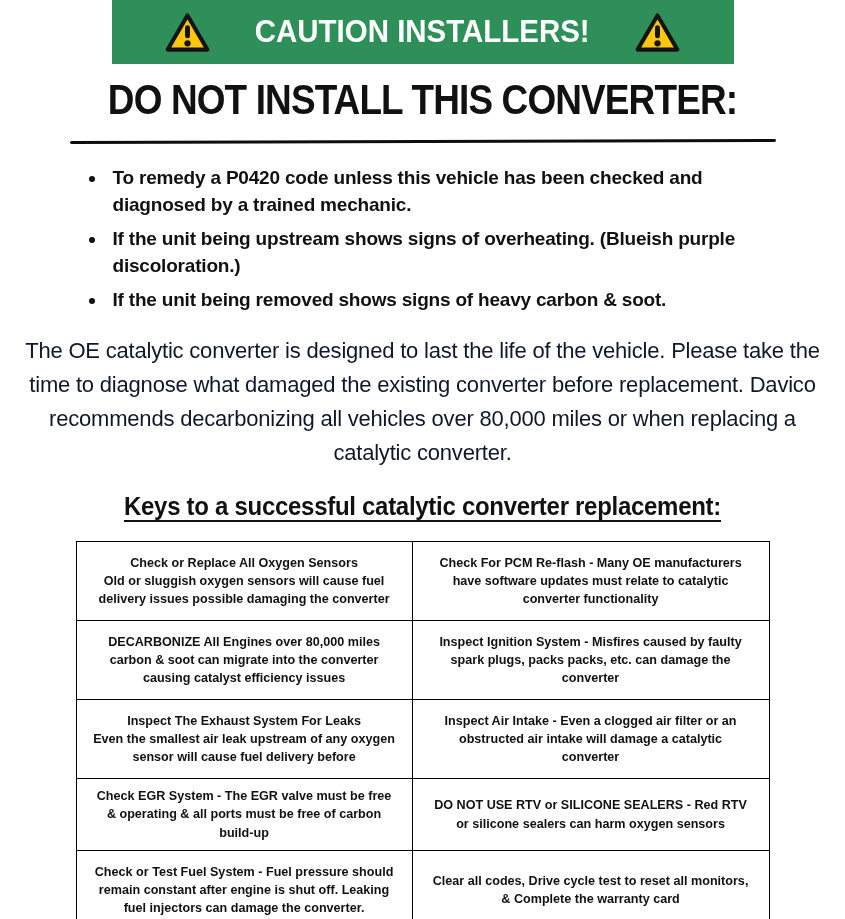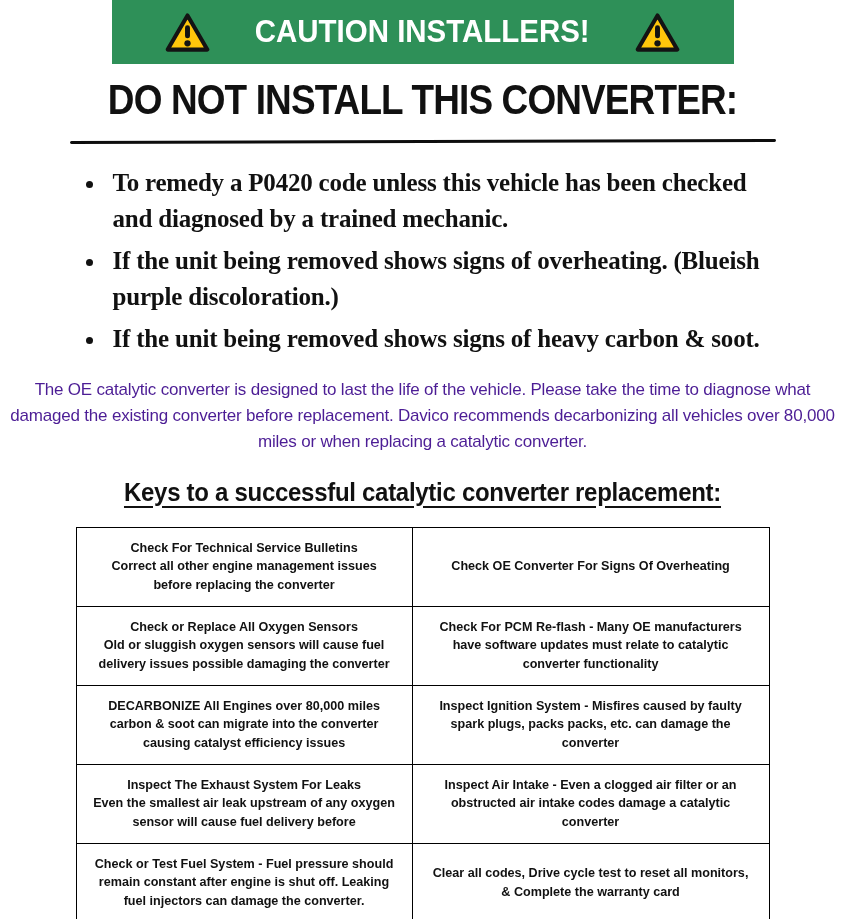--- a/index.html
+++ b/index.html
@@ -60,36 +60,35 @@
     margin: 16px auto 0 auto;
     transform: rotate(-0.18deg);
     border-radius: 2px;
   }
 
   
   .warning-list {
     width: 660px;
     margin: 22px auto 4px auto;
     padding: 0 0 0 28px;
-    font-size: 25px;
+    font-size: 19px;
     font-weight: bold;
     line-height: 1.42;
     letter-spacing: -0.2px;
-    font-family: Liberation Serif, serif;
   }
   .warning-list li { margin-bottom: 7px; padding-left: 6px; }
 
   
   .advisory {
     width: 830px;
     margin: 20px auto 0 auto;
     text-align: center;
-    font-size: 17px;
+    font-size: 22px;
     font-weight: normal;
-    color: #4c1d95;
+    color: #0f172a;
     line-height: 1.55;
     letter-spacing: -0.2px;
   }
 
   
   .keys-heading {
     margin: 22px 0 0 0;
     text-align: center;
     font-size: 25px;
     font-weight: bold;
@@ -144,52 +143,51 @@
       </svg>
     </span>
   </header>
 
   <h2 class="main-heading">DO NOT INSTALL THIS CONVERTER:</h2>
 
   <div class="divider"></div>
 
   <ul class="warning-list">
     <li>To remedy a P0420 code unless this vehicle has been checked and diagnosed by a trained mechanic.</li>
-    <li>If the unit being removed shows signs of overheating. (Blueish purple discoloration.)</li>
+    <li>If the unit being upstream shows signs of overheating. (Blueish purple discoloration.)</li>
     <li>If the unit being removed shows signs of heavy carbon &amp; soot.</li>
   </ul>
 
   <p class="advisory">The OE catalytic converter is designed to last the life of the vehicle. Please take the time to diagnose what damaged the existing converter before replacement. Davico recommends decarbonizing all vehicles over 80,000 miles or when replacing a catalytic converter.</p>
 
   <h3 class="keys-heading">Keys to a successful catalytic converter replacement:</h3>
 
   <table class="keys-table">
     <colgroup>
         <col class="left">
         <col class="right">
       </colgroup>
     <tbody>
       <tr class="row-tall">
-        <td>Check For Technical Service Bulletins
-Correct all other engine management issues before replacing the converter</td>
-        <td>Check OE Converter For Signs Of Overheating</td>
-      </tr>
-      <tr class="row-tall">
         <td>Check or Replace All Oxygen Sensors
 Old or sluggish oxygen sensors will cause fuel delivery issues possible damaging the converter</td>
         <td>Check For PCM Re-flash - Many OE manufacturers have software updates must relate to catalytic converter functionality</td>
       </tr>
       <tr class="row-tall">
         <td>DECARBONIZE All Engines over 80,000 miles carbon &amp; soot can migrate into the converter causing catalyst efficiency issues</td>
         <td>Inspect Ignition System - Misfires caused by faulty spark plugs, packs packs, etc. can damage the converter</td>
       </tr>
       <tr class="row-tall">
         <td>Inspect The Exhaust System For Leaks
 Even the smallest air leak upstream of any oxygen sensor will cause fuel delivery before</td>
-        <td>Inspect Air Intake - Even a clogged air filter or an obstructed air intake codes damage a catalytic converter</td>
+        <td>Inspect Air Intake - Even a clogged air filter or an obstructed air intake will damage a catalytic converter</td>
+      </tr>
+      <tr class="row-short">
+        <td>Check EGR System - The EGR valve must be free &amp; operating &amp; all ports must be free of carbon build-up</td>
+        <td>DO NOT USE RTV or SILICONE SEALERS - Red RTV or silicone sealers can harm oxygen sensors</td>
       </tr>
       <tr class="row-tall">
         <td>Check or Test Fuel System - Fuel pressure should remain constant after engine is shut off.  Leaking fuel injectors can damage the converter.</td>
         <td>Clear all codes,  Drive cycle test to reset all monitors, &amp; Complete the warranty card</td>
       </tr>
     </tbody>
   </table>
 
 </div>
 

